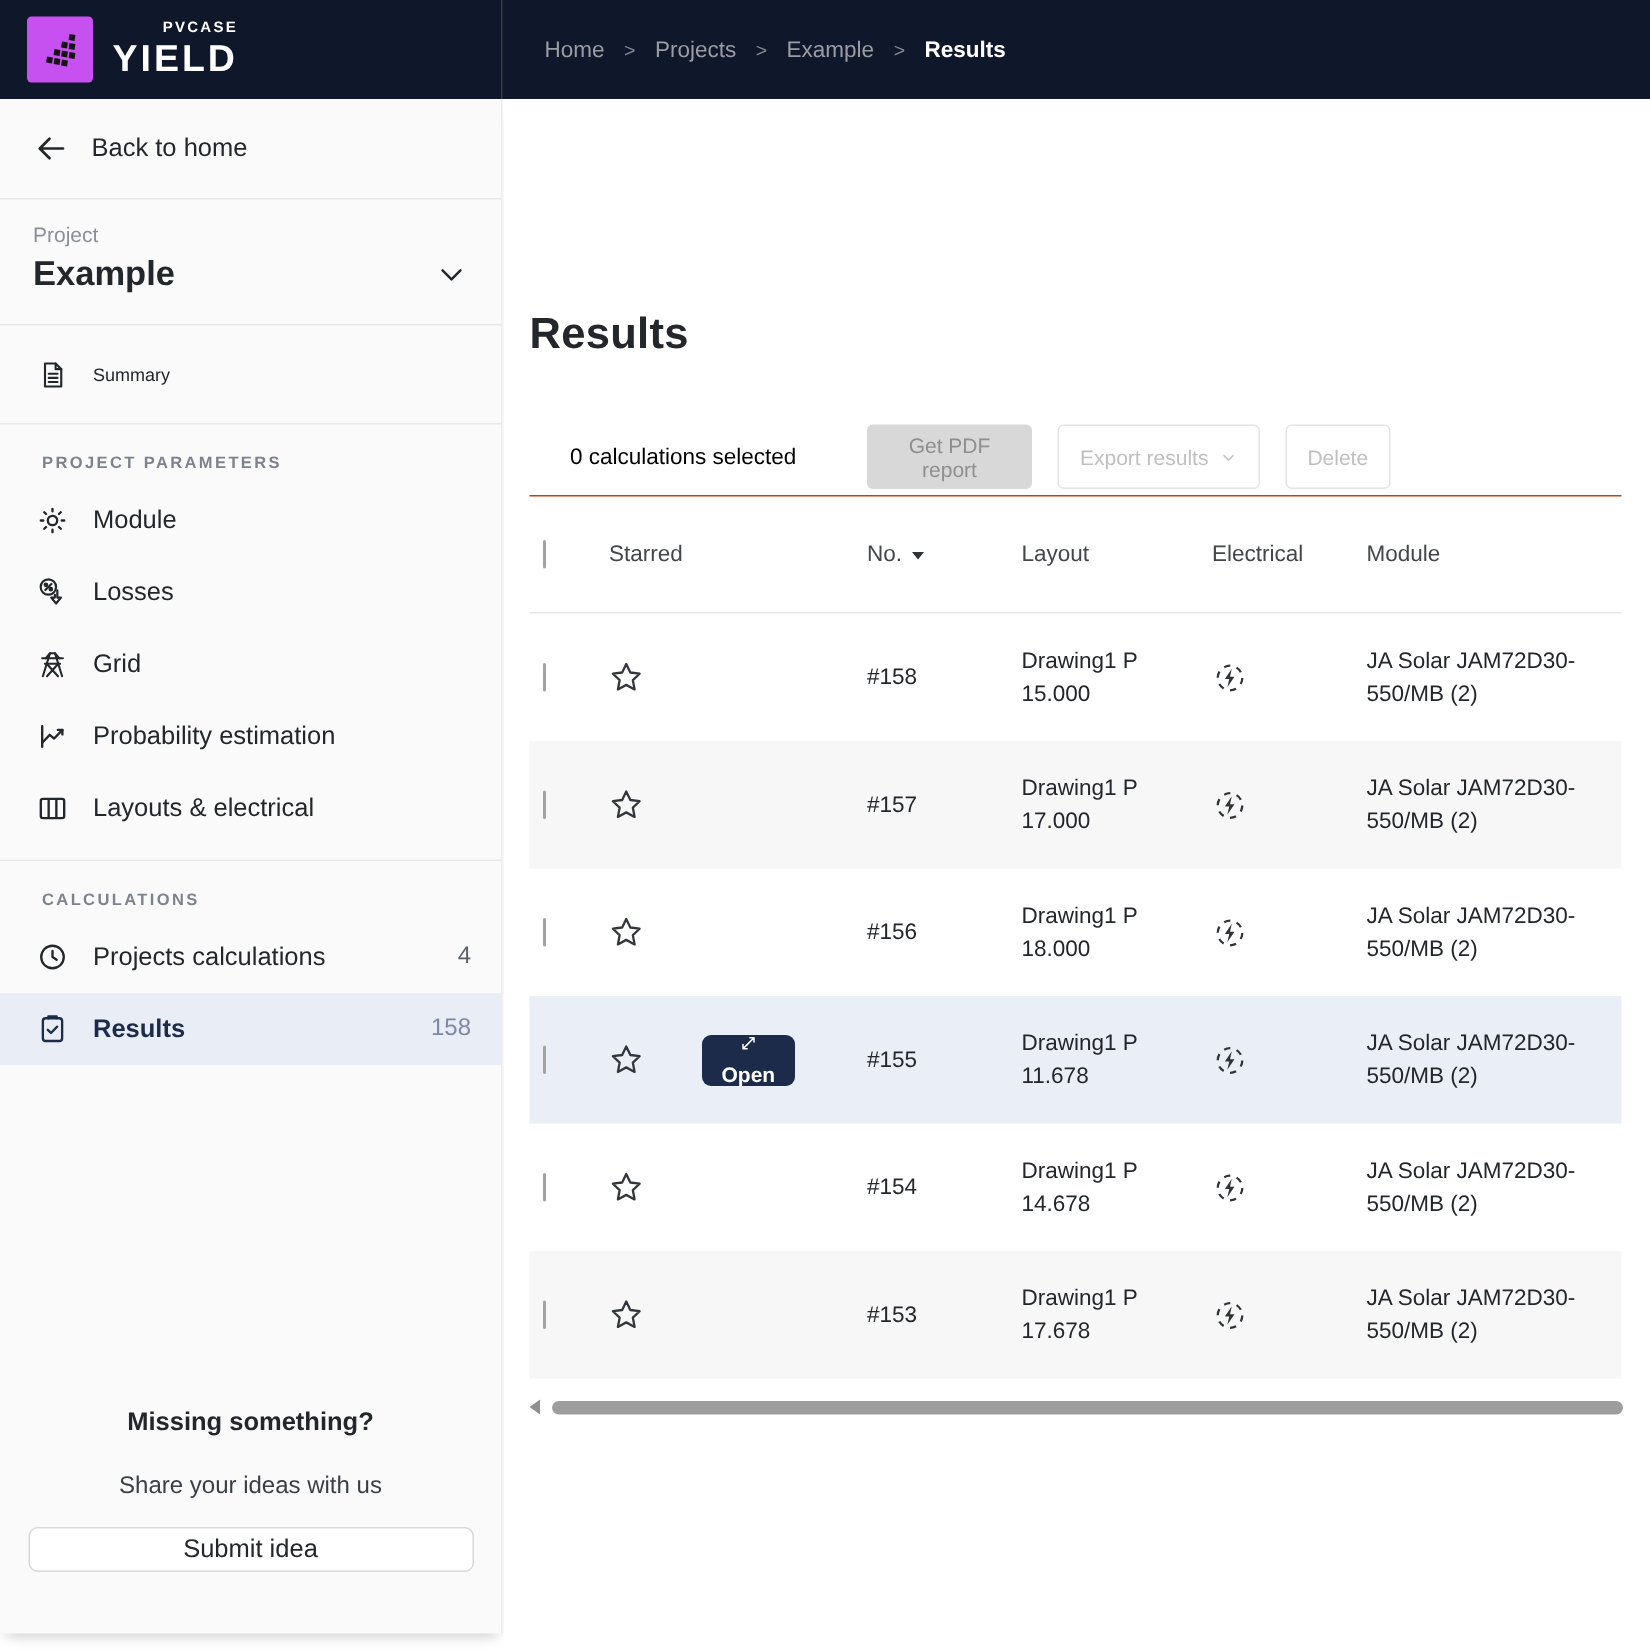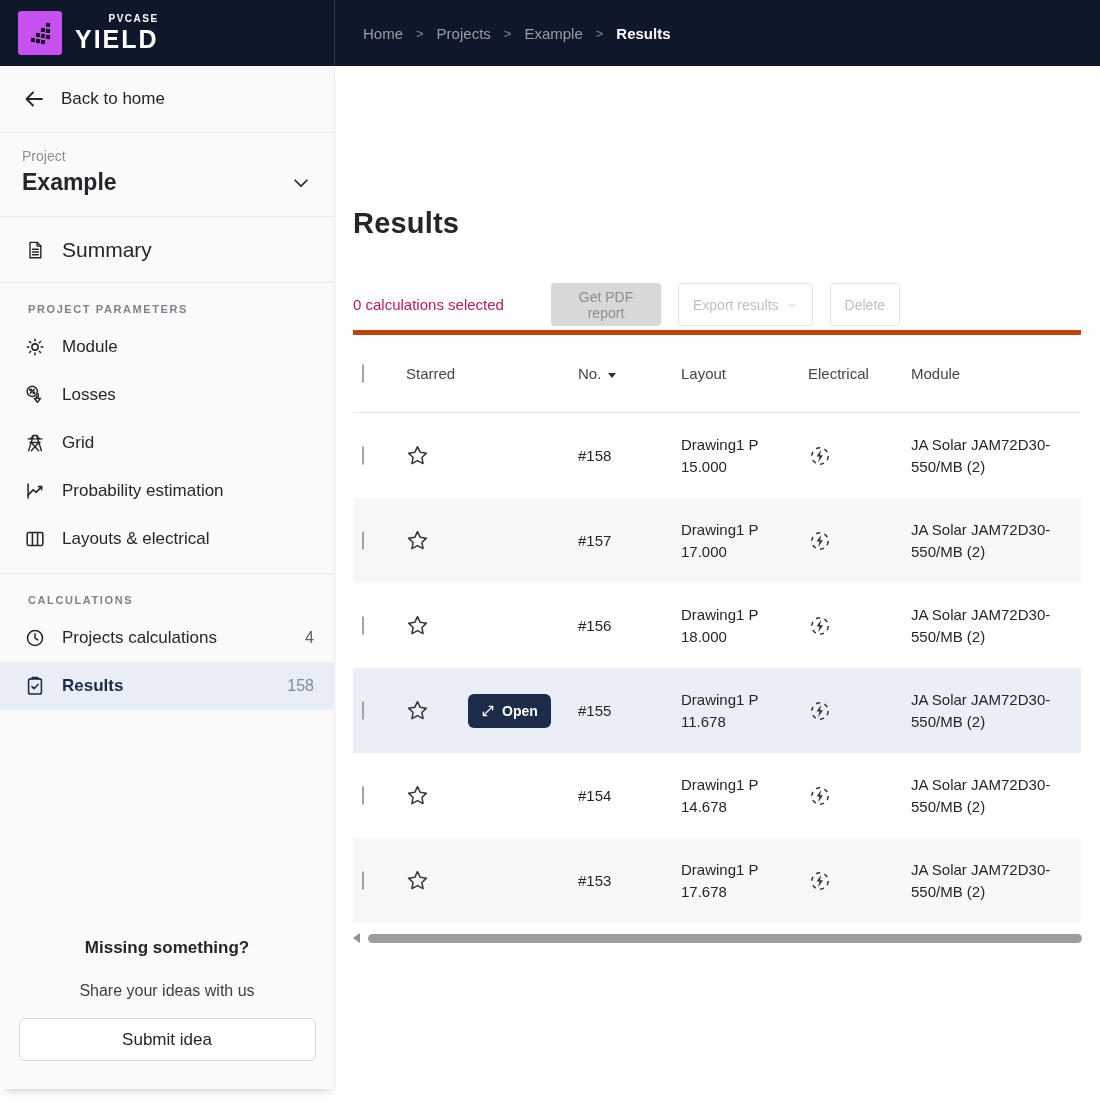--- a/index.html
+++ b/index.html
@@ -21,59 +21,59 @@
   .crumb.active { color:#ffffff; font-weight:700; }
 
   
   .sidebar { position:absolute; top:66px; left:0; width:335px; height:1023px; background:#fafafa; border-right:1px solid #ececec; box-shadow:0 6px 8px -4px rgba(0,0,0,0.18); }
   .sb-divider { border-bottom:1px solid #e8e8e8; }
   .back-row { height:67px; display:flex; align-items:center; gap:15px; padding:0 22px; font-size:17px; font-weight:500; cursor:pointer; }
   .project-block { padding:15px 22px 20px 22px; }
   .project-label { font-size:14px; color:#8a8f98; margin-bottom:5px; }
   .project-name-row { display:flex; align-items:center; justify-content:space-between; cursor:pointer; }
   .project-name { font-size:23px; font-weight:700; }
-  .summary-row { height:66px; display:flex; align-items:center; gap:16px; padding:0 24px; font-size:21px; cursor:pointer; }
+  .summary-row { height:66px; display:flex; align-items:center; gap:16px; padding:0 24px; font-size:12px; cursor:pointer; }
   .section { padding:20px 0 10px 0; }
   .section-title { font-size:11px; font-weight:700; letter-spacing:1.6px; color:#7d828c; padding:0 28px; margin-bottom:8px; }
   .sb-item { height:48px; display:flex; align-items:center; gap:16px; padding:0 20px 0 24px; font-size:17px; cursor:pointer; }
   .sb-item .sb-label { flex:1; }
   .sb-count { font-size:16px; color:#5c6068; }
   .sb-item.active { background:#e9eef6; font-weight:700; color:#1d2b4b; }
   .sb-item.active .sb-count { color:#7c8aa5; font-weight:400; }
   .sb-icon { width:22px; height:22px; flex:0 0 22px; display:flex; align-items:center; justify-content:center; }
   .sidebar-footer { position:absolute; left:0; right:0; top:872px; text-align:center; }
   .footer-title { font-size:17px; font-weight:700; margin-bottom:24px; }
   .footer-sub { font-size:16px; color:#3a3e45; margin-bottom:18px; }
-  .submit-btn { display:block; margin:0 auto; width:297px; height:43px; background:#fff; border:1px solid #d8d8d8; border-radius:6px; font-size:17px; color:#23262b; font-family:"Liberation Sans", sans-serif; cursor:pointer; }
+  .submit-btn { display:block; margin:0 auto; width:297px; height:30px; background:#fff; border:1px solid #d8d8d8; border-radius:6px; font-size:17px; color:#23262b; font-family:"Liberation Sans", sans-serif; cursor:pointer; }
 
   
   .main { position:absolute; top:66px; left:336px; right:0; bottom:0; background:#fff; }
   .page-title { position:absolute; left:17px; top:141px; font-size:29px; font-weight:800; letter-spacing:0.2px; }
   .toolbar { position:absolute; left:17px; top:217px; display:flex; align-items:center; }
-  .selection-text { font-size:15px; color:#be185d; width:182px; }
+  .selection-text { font-size:15px; color:#000000; width:182px;margin-left:27px; }
   .btn { height:43px; border-radius:4px; font-size:14px; font-family:"Liberation Sans", sans-serif; display:inline-flex; align-items:center; justify-content:center; padding:0 14px; cursor:default; }
   .btn-filled-disabled { background:#d8d8d8; color:#8f8f8f; border:none; margin-left:16px; width:110px; }
   .btn-outline-disabled { background:#fff; color:#bfbfbf; border:1px solid #e4e4e4; margin-left:17px; }
   .btn .chev { margin-left:7px; display:inline-flex; }
 
-  .table { position:absolute; left:17px; right:19px; top:264px; border-top:5px solid #c2410c; }
+  .table { position:absolute; left:17px; right:19px; top:264px; border-top:1px solid #c2410c; }
   .thead { height:78px; display:flex; align-items:center; border-bottom:1px solid #e6e6e6; font-size:15px; color:#43464b; }
   .trow { height:85px; display:flex; align-items:center; font-size:15px; }
   .trow.alt { background:#f7f7f8; }
   .trow.hovered { background:#e9eef7; }
   .col-cb { width:46px; padding-left:9px; }
   .col-star { width:170px; padding-left:7px; position:relative; display:flex; align-items:center; }
   .col-no { width:103px; padding-left:9px; }
   .col-layout { width:127px; padding-left:9px; line-height:22px; }
   .col-elec { width:103px; padding-left:9px; }
   .col-module { flex:1; padding-left:9px; line-height:22px; }
   .checkbox { width:18px; height:18px; border:1.6px solid #a3a3a3; border-radius:4px; background:#fff; cursor:pointer; }
   .star { cursor:pointer; display:inline-flex; }
   .sort-tri { display:inline-block; width:0; height:0; border-left:4.5px solid transparent; border-right:4.5px solid transparent; border-top:5px solid #2f3337; margin-left:7px; vertical-align:middle; }
-  .open-btn { position:absolute; left:69px; top:50%; transform:translateY(-50%); background:#1c2b4a; color:#fff; border:none; border-radius:6px; height:34px; padding:0 13px; font-size:14px; font-weight:700; display:inline-flex; align-items:center; gap:7px; cursor:pointer; font-family:"Liberation Sans", sans-serif; }
+  .open-btn { position:absolute; left:69px; top:50%; transform:translateY(-50%); background:#1c2b4a; color:#fff; border:none; border-radius:6px; height:34px; padding:0 13px; font-size:14px; font-weight:700; display:inline-flex; align-items:center; gap:7px; cursor:pointer; font-family:"Liberation Sans", sans-serif;flex-direction:column; }
   .partial-row { height:14px; overflow:hidden; opacity:0.35; }
   .partial-row .trow { height:85px; }
 
   .hscroll { position:absolute; left:17px; right:18px; top:867px; display:flex; align-items:center; }
   .hs-arrow { width:0; height:0; border-top:5.5px solid transparent; border-bottom:5.5px solid transparent; border-right:7px solid #8f8f8f; margin-right:8px; cursor:pointer; }
   .hs-thumb { flex:1; height:9px; background:#9d9d9d; border-radius:5px; cursor:pointer; }
 
   svg { display:block; }
 </style>
 </head>

